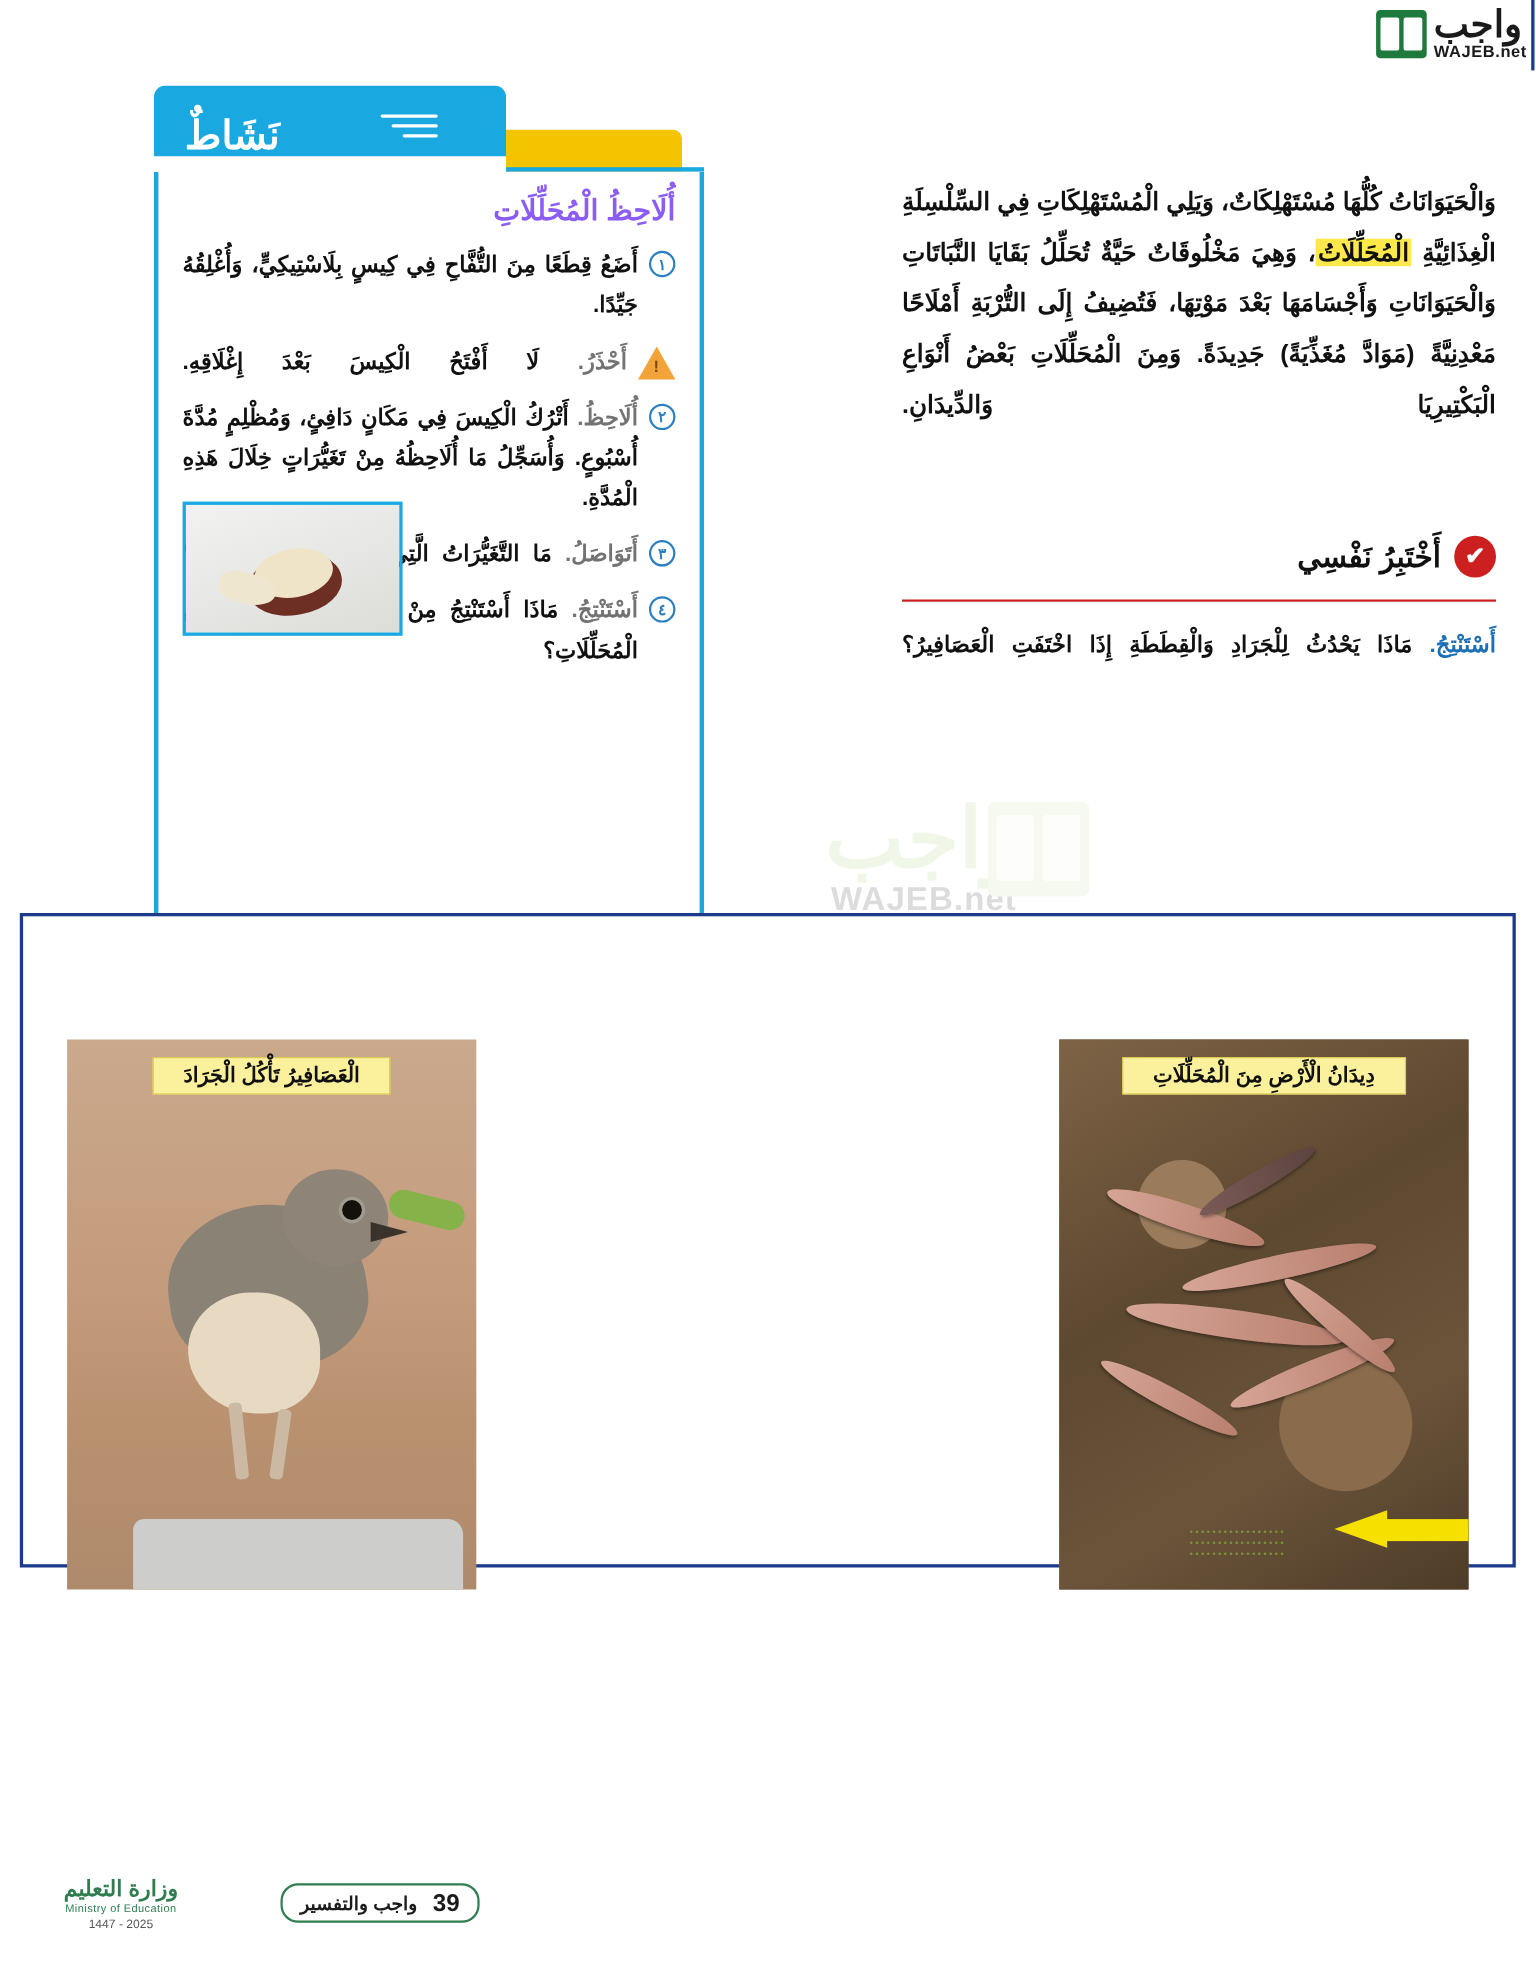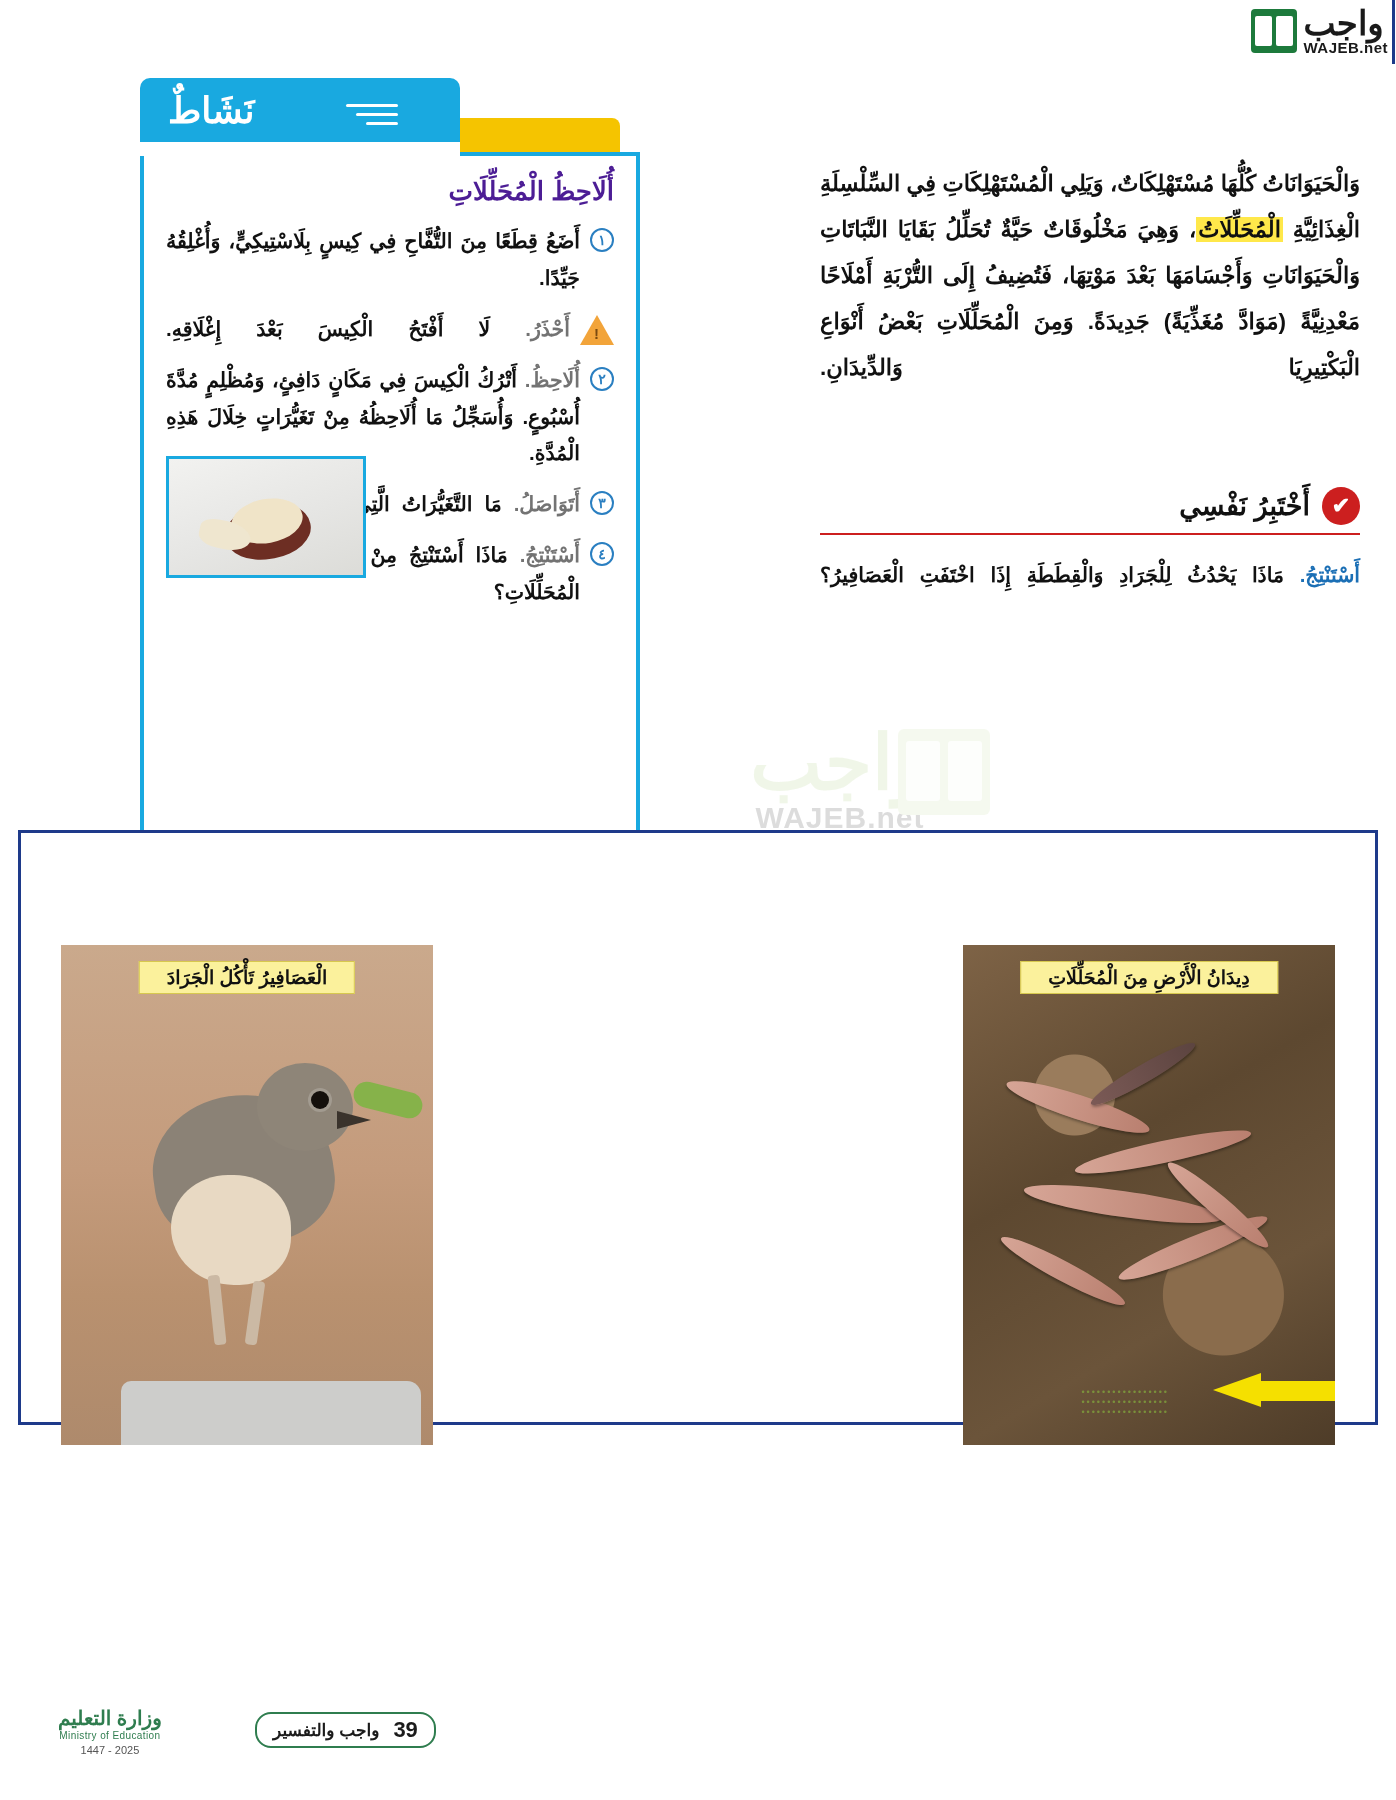--- a/index.html
+++ b/index.html
@@ -110,21 +110,21 @@
     justify-content: center;
     font-size: 22px;
     font-weight: bold;
     flex: none;
   }
   .self-test-title {
     font-size: 27px;
     font-weight: bold;
     color: #111;
   }
-  .q-block { margin-top: 8px; }
+  .q-block { margin-top: 20px; }
   .q-rule {
     height: 2px;
     background: #cc1f1f;
     margin-bottom: 8px;
   }
   .q-text {
     font-size: 20.5px;
     line-height: 1.85;
     font-weight: bold;
     color: #111;
@@ -146,21 +146,21 @@
   }
   .tab-blue {
     position: absolute;
     top: 0; left: 0;
     width: 320px; height: 64px;
     background: #19a9e0;
     border-radius: 10px 10px 0 0;
   }
   .tab-blue .tab-title {
     position: absolute;
-    top: 12px; left: 28px;
+    top: 24px; left: 28px;
     font-size: 36px;
     font-weight: bold;
     color: #ffffff;
     direction: rtl;
   }
   .tab-lines {
     position: absolute;
     top: 26px; left: 206px;
     width: 52px;
   }
@@ -192,21 +192,21 @@
   }
   .card-top-strip {
     position: absolute;
     top: -4px; right: -4px;
     height: 4px; background: #19a9e0;
     width: 180px;
   }
   .card-title {
     font-size: 26px;
     font-weight: bold;
-    color: #4c1d95;
+    color: #8b5cf6;
     text-align: right;
     margin: 2px 0 16px 0;
   }
   .step {
     display: flex;
     align-items: flex-start;
     gap: 10px;
     margin-bottom: 14px;
     direction: rtl;
   }

